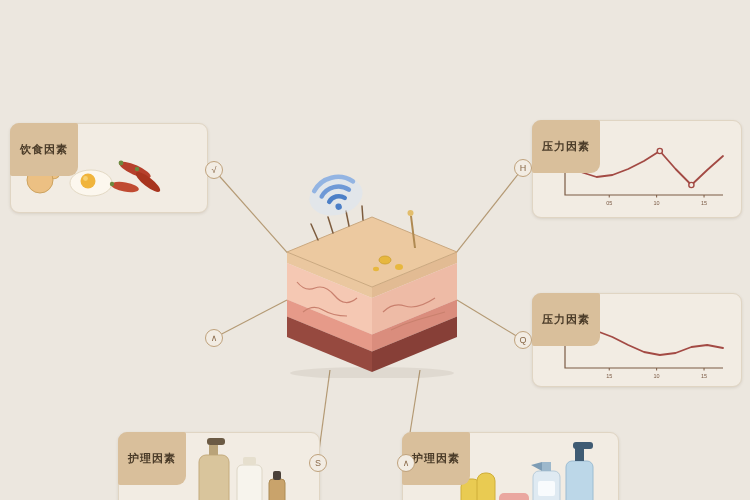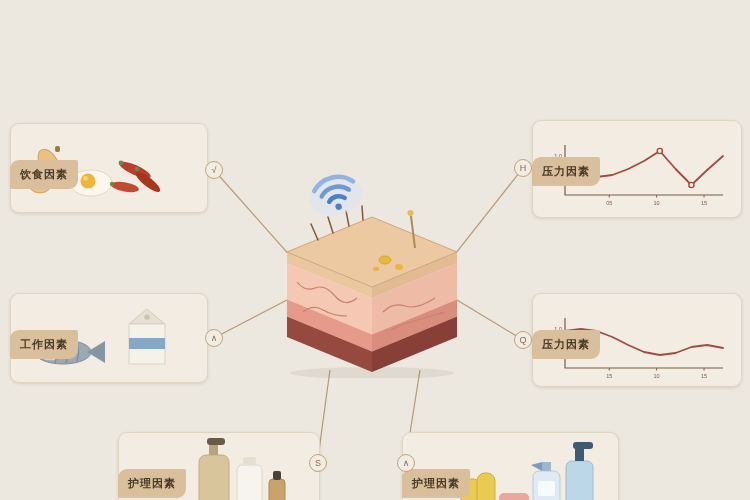--- a/index.html
+++ b/index.html
@@ -6,21 +6,21 @@
   .stage{position:relative;width:750px;height:500px;background:#ece7df;overflow:hidden;
          font-family:"Liberation Sans","DejaVu Sans",sans-serif;}
   .connectors{position:absolute;left:0;top:0;z-index:1;}
   .banner{position:absolute;left:34px;top:27px;width:682px;height:42px;background:#d8bd96;
           border-radius:10px;display:flex;align-items:center;justify-content:center;z-index:2;
           box-shadow:0 1px 2px rgba(90,70,50,.15);}
   .banner h1{margin:0;font-size:25px;color:#35302b;font-weight:bold;letter-spacing:5px;}
   .card{position:absolute;background:#f2ece3;border:1px solid #e0d5c3;border-radius:9px;
         box-shadow:0 1px 3px rgba(90,70,50,.14);z-index:2;}
   .badge{position:absolute;left:-1px;top:-1px;background:#d9bf9b;color:#4a3b28;font-size:11px;
-         font-weight:bold;padding:7px 10px;border-radius:9px 2px 9px 2px;letter-spacing:1px;z-index:3;margin-top:37px;}
+         font-weight:bold;padding:19px 10px;border-radius:9px 2px 9px 2px;letter-spacing:1px;z-index:3;}
   .card-diet{left:10px;top:123px;width:196px;height:88px;}
   .card-work{left:10px;top:293px;width:196px;height:88px;}
   .card-care-left{left:118px;top:432px;width:200px;height:80px;}
   .card-stress-top{left:532px;top:120px;width:208px;height:96px;}
   .card-stress-mid{left:532px;top:293px;width:208px;height:92px;}
   .card-care-right{left:402px;top:432px;width:215px;height:80px;}
   .art{position:absolute;left:0;top:0;}
   .chart{position:absolute;left:12px;top:18px;width:186px;height:70px;}
   .node{position:absolute;width:18px;height:18px;border-radius:50%;background:#f2ece3;
         border:1px solid #bfa27c;color:#8a6a4a;font-size:9px;line-height:16px;text-align:center;
@@ -67,38 +67,20 @@
         <ellipse cx="124" cy="46" rx="17" ry="5" transform="rotate(24 124 46)" fill="#b6402c"></ellipse>
         <ellipse cx="137" cy="58" rx="15" ry="4.6" transform="rotate(38 137 58)" fill="#a8351f"></ellipse>
         <ellipse cx="114" cy="63" rx="14" ry="4.6" transform="rotate(10 114 63)" fill="#c04b32"></ellipse>
         <circle cx="110" cy="39" r="2.4" fill="#6c8a3f"></circle>
         <circle cx="126" cy="45" r="2.2" fill="#6c8a3f"></circle>
         <circle cx="101" cy="60" r="2.2" fill="#6c8a3f"></circle>
       </g>
     </svg>
   </div>
 
-  <div class="card card-work">
-    <span class="badge">工作因素</span>
-    <svg class="art" width="194" height="86" viewBox="0 0 194 86">
-      <g>
-        <ellipse cx="52" cy="58" rx="28" ry="12" fill="#9aa9b4" stroke="#7d8e99" stroke-width="1"></ellipse>
-        <polygon points="76,58 94,47 94,69" fill="#8496a2"></polygon>
-        <path d="M44,47 q4,11 0,22 M55,47 q4,11 0,22 M66,49 q3,9 0,18" stroke="#7d8e99" stroke-width="1.2" fill="none"></path>
-        <circle cx="34" cy="54" r="2.2" fill="#2e2e2e"></circle>
-        <path d="M28,62 q8,5 16,3" stroke="#c9d4da" stroke-width="1.5" fill="none"></path>
-      </g>
-      <g>
-        <polygon points="118,30 136,15 154,30" fill="#e7e1d2" stroke="#d4cbb8" stroke-width="1"></polygon>
-        <rect x="118" y="30" width="36" height="40" fill="#f5f2ea" stroke="#d9d2c2" stroke-width="1"></rect>
-        <rect x="118" y="44" width="36" height="11" fill="#85a8c6"></rect>
-        <circle cx="136" cy="23" r="2.6" fill="#c9c2b2"></circle>
-      </g>
-    </svg>
-  </div>
 
   <div class="card card-care-left">
     <span class="badge">护理因素</span>
     <svg class="art" width="198" height="78" viewBox="0 0 198 78">
       <g>
         <rect x="80" y="22" width="30" height="56" rx="7" fill="#d9c59c" stroke="#c4ab7d" stroke-width="1"></rect>
         <rect x="90" y="12" width="9" height="10" fill="#b9a379"></rect>
         <rect x="88" y="5" width="18" height="7" rx="3" fill="#6b5a44"></rect>
       </g>
       <g>

